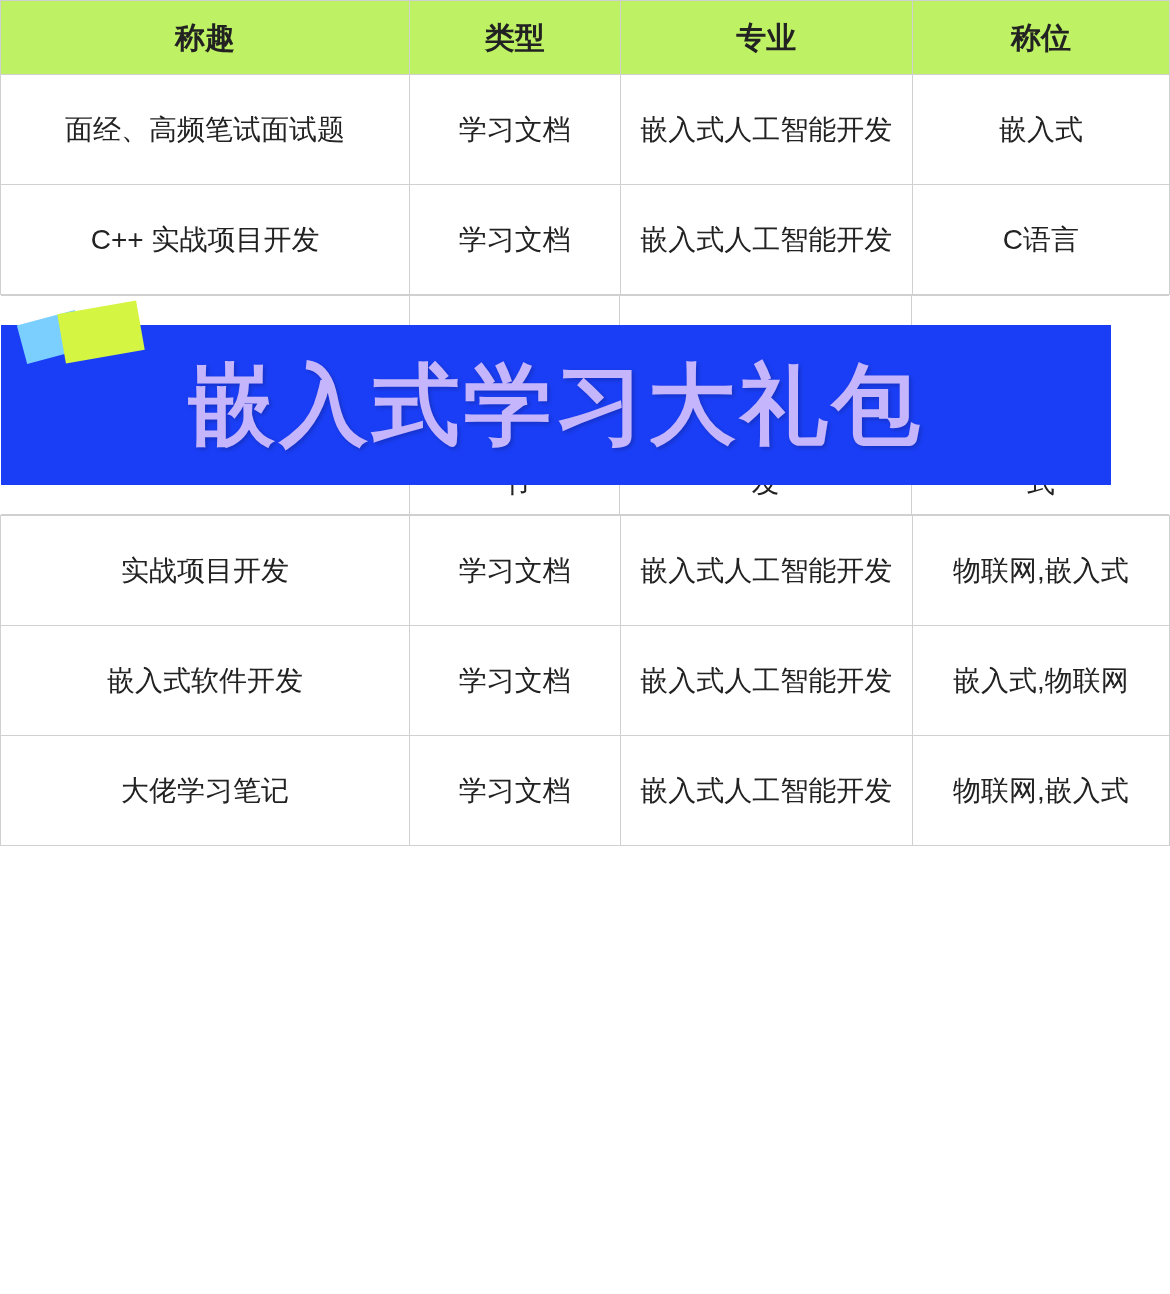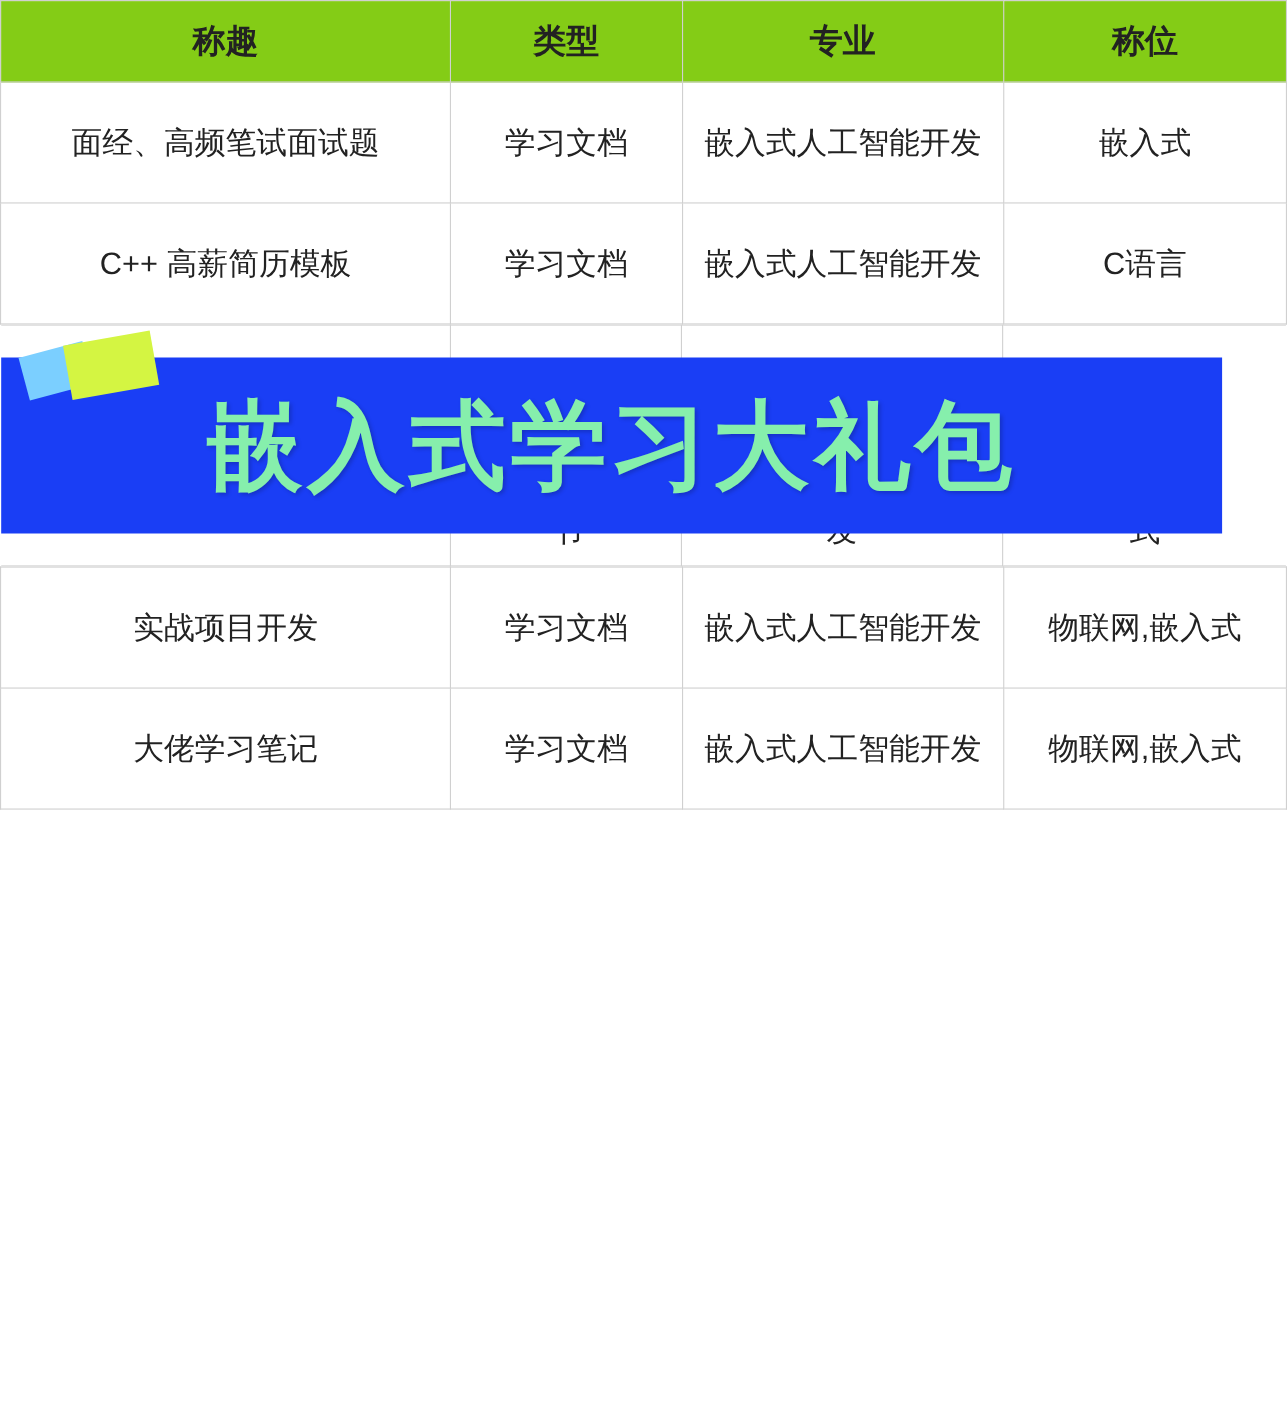--- a/index.html
+++ b/index.html
@@ -33,21 +33,21 @@
       vertical-align: middle;
       padding: 18px 10px;
       font-size: 28px;
       color: #222;
       line-height: 1.5;
     }
 
     thead th {
       font-weight: bold;
       font-size: 30px;
-      background: #84cc16;
+      background: #bef264;
       padding: 14px 28px;
     }
 
     col.col-1 { width: 35%; }
     col.col-2 { width: 18%; }
     col.col-3 { width: 25%; }
     col.col-4 { width: 22%; }
 
     .banner-row td {
       padding: 0;
@@ -95,21 +95,21 @@
       width: 60px;
       height: 40px;
       background: #7bcfff;
       transform: rotate(-15deg);
       z-index: 4;
     }
 
     .banner-text {
       font-size: 88px;
       font-weight: 900;
-      color: #86efac;
+      color: #c4b5fd;
       letter-spacing: 4px;
       z-index: 20;
       position: relative;
       text-shadow: 2px 2px 4px rgba(0,0,0,0.2);
     }
 
     tr.normal-row td {
       height: 110px;
     }
   </style>
@@ -136,21 +136,21 @@
 
       <tr class="normal-row">
         <td>面经、高频笔试面试题</td>
         <td>学习文档</td>
         <td>嵌入式人工智能开发</td>
         <td>嵌入式</td>
       </tr>
 
 
       <tr class="normal-row">
-        <td>C++ 高薪简历模板</td>
+        <td>C++ 实战项目开发</td>
         <td>学习文档</td>
         <td>嵌入式人工智能开发</td>
         <td>C语言</td>
       </tr>
 
       <tr class="banner-row">
         <td colspan="4" style="padding:0; border:none;">
           <div class="banner-wrapper">
 
             <div class="banner-partial-row" style="position:absolute;top:0;left:0;width:100%;height:100%;display:flex;z-index:1;">
@@ -168,20 +168,26 @@
       </tr>
 
 
       <tr class="normal-row">
         <td>实战项目开发</td>
         <td>学习文档</td>
         <td>嵌入式人工智能开发</td>
         <td>物联网,嵌入式</td>
       </tr>
 
+      <tr class="normal-row">
+        <td>嵌入式软件开发</td>
+        <td>学习文档</td>
+        <td>嵌入式人工智能开发</td>
+        <td>嵌入式,物联网</td>
+      </tr>
 
 
       <tr class="normal-row">
         <td>大佬学习笔记</td>
         <td>学习文档</td>
         <td>嵌入式人工智能开发</td>
         <td>物联网,嵌入式</td>
       </tr>
     </tbody>
   </table>

